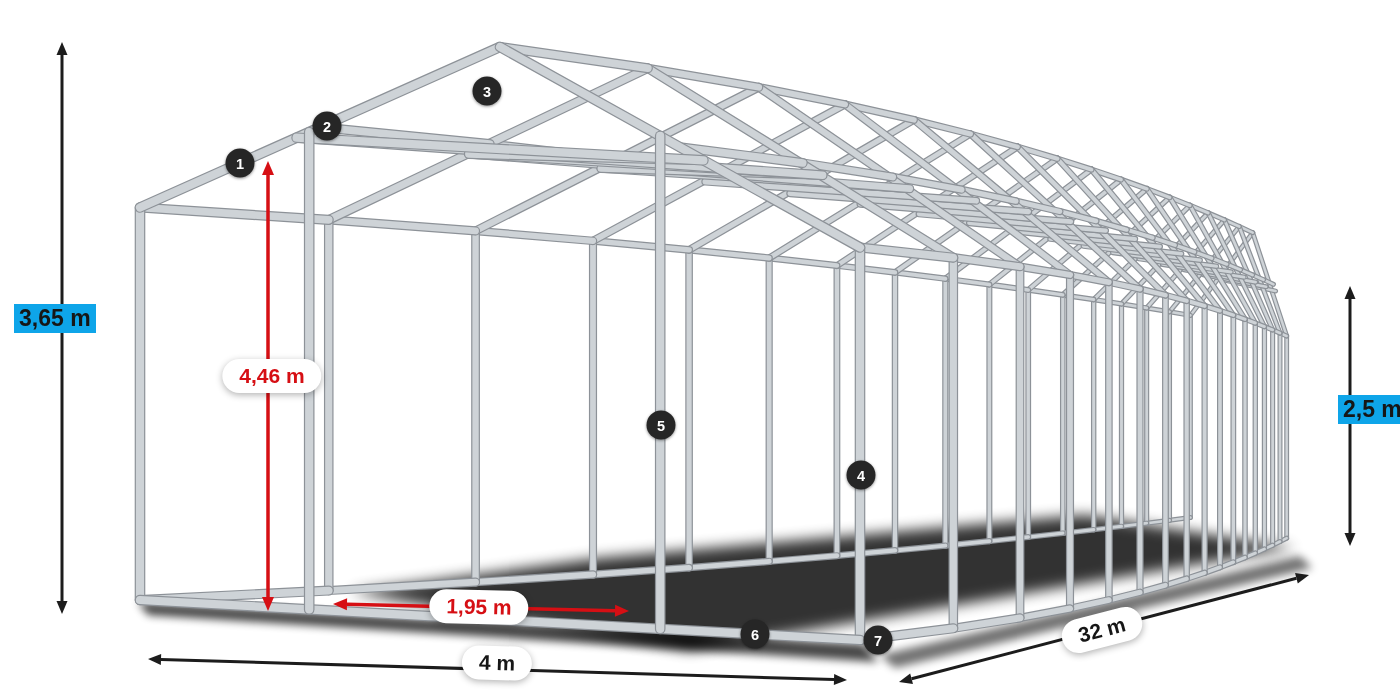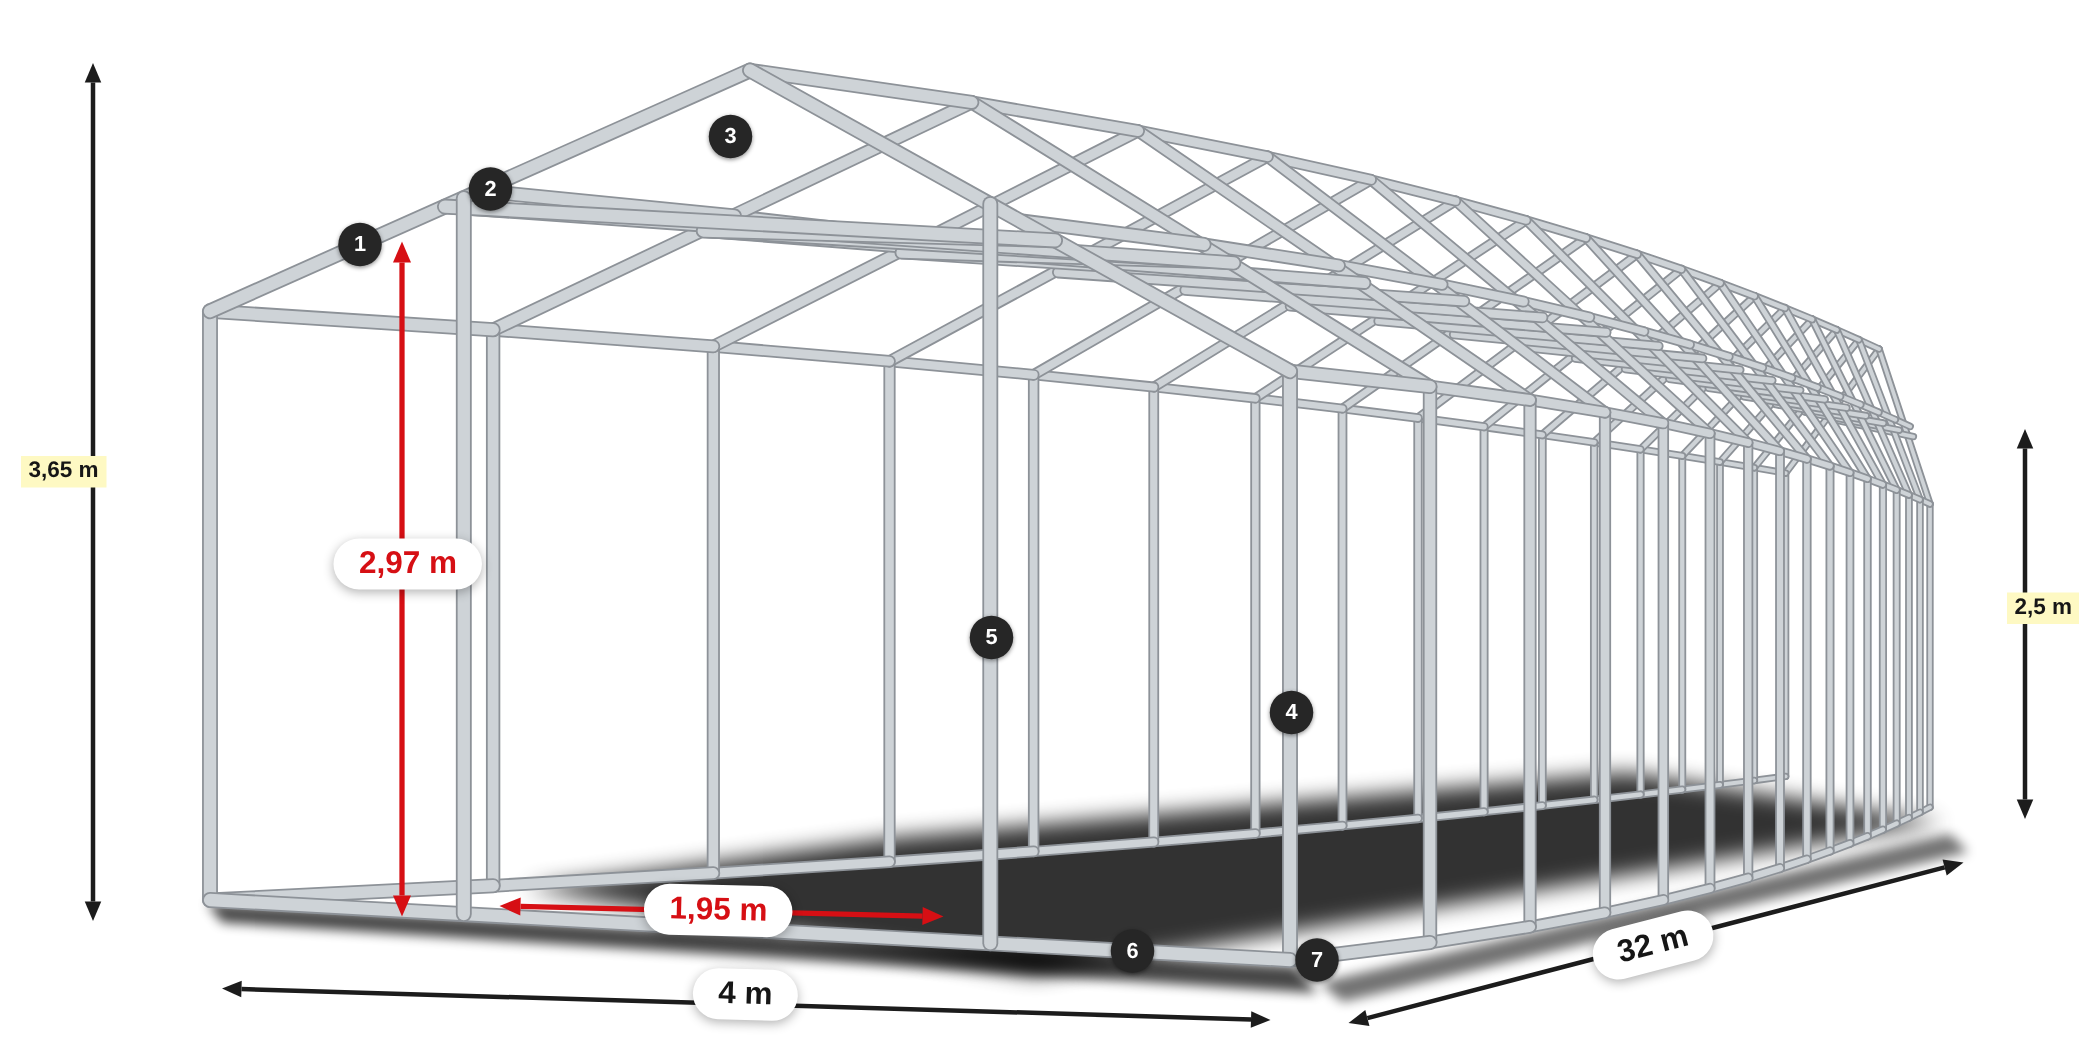--- a/index.html
+++ b/index.html
@@ -1,20 +1,20 @@
 <!DOCTYPE html>
 <html style="--accent-red: #d60f14; --marker-bg: #262626;"><head>
 <meta charset="utf-8">
 <style>
   html,body{margin:0;padding:0;background:#ffffff;font-family:"Liberation Sans",sans-serif;}
   .stage{position:relative;width:1400px;height:700px;background:#ffffff;overflow:hidden;}
   .stage svg{position:absolute;left:0;top:0;}
   .dim-label{
-    position:absolute;font-weight:bold;color:#161616;font-size:15px;
-    background:#fef9c3;padding:2px 5px;white-space:nowrap;line-height:1.1;
+    position:absolute;font-weight:bold;color:#161616;font-size:23px;
+    background:#0ea5e9;padding:2px 5px;white-space:nowrap;line-height:1.1;
   }
   .pill{
     position:absolute;background:#ffffff;border-radius:19px;padding:5px 17px;
     font-weight:bold;font-size:21px;color:#161616;white-space:nowrap;
     box-shadow:0 2px 7px rgba(0,0,0,.30);
     transform:translate(-50%,-50%);
   }
   .pill.red, .red-text{color:var(--accent-red,#d60f14);}
   .marker{
     position:absolute;width:29px;height:29px;border-radius:50%;
@@ -483,21 +483,21 @@
         <line x1="346.9960868311981" y1="604.330988539927" x2="615.0039131688019" y2="610.669011460073" stroke="#d60f14" stroke-width="3.5"></line>
         <polygon points="333,604 346.85423459980086,610.3293114675834 347.13793906259536,598.3326656122707" fill="#d60f14"></polygon>
         <polygon points="629,611 614.8620609374046,616.6673343877293 615.1457654001991,604.6706885324166" fill="#d60f14"></polygon>
       </g>
     </svg>
 
   <div class="dim-label" style="left:14px;top:304px;">3,65 m</div>
 
   <div class="dim-label" style="left:1338px;top:395px;">2,5 m</div>
 
-  <div class="pill red" style="left:272px;top:376px;">2,97 m</div>
+  <div class="pill red" style="left:272px;top:376px;">4,46 m</div>
 
   <div class="pill red" style="left:479px;top:607px;transform:translate(-50%,-50%) rotate(1.4deg);">1,95 m</div>
 
   <div class="pill" style="left:497px;top:663px;transform:translate(-50%,-50%) rotate(1.8deg);">4 m</div>
 
   <div class="pill" style="left:1102px;top:630px;transform:translate(-50%,-50%) rotate(-14.6deg);">32 m</div>
 
   <div class="marker" style="left:240px;top:163px;">1</div>
   <div class="marker" style="left:327px;top:126px;">2</div>
   <div class="marker" style="left:487px;top:91px;">3</div>

